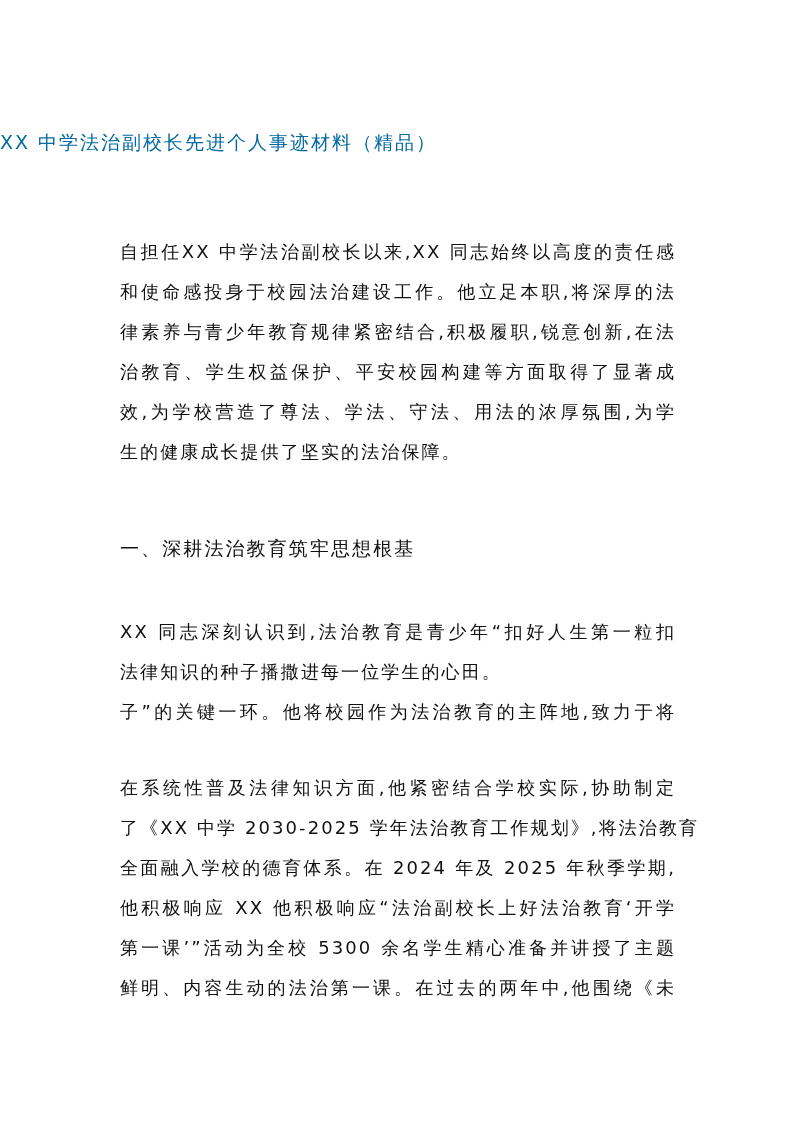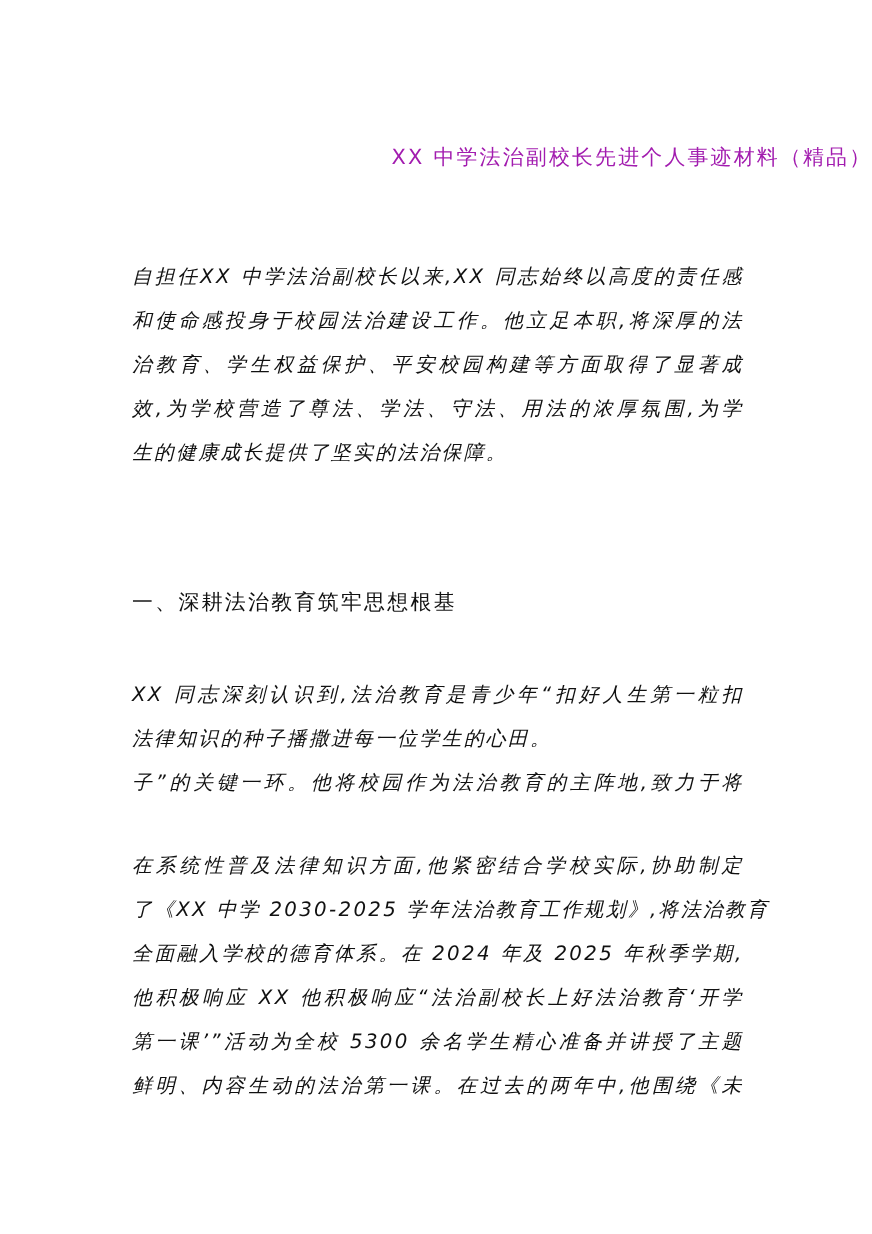--- a/index.html
+++ b/index.html
@@ -1,32 +1,33 @@
 <!DOCTYPE html>
 <html><head>
   <meta charset="utf-8">
   <style>
     html, body { margin: 0; padding: 0; background: #ffffff; }
     body { width: 793px; height: 1122px; position: relative; overflow: hidden; color: #111; font-family: "DejaVu Sans", "Liberation Sans", sans-serif; }
     .page { position: absolute; left: 0; top: 0; width: 793px; height: 1122px; background: #fff; }
-    .title { position: absolute; top: 130px; left: 0; width: 793px; text-align: right; font-size: 19px; letter-spacing: 2px; color: #a21caf; }
+    .title { position: absolute; top: 130px; left: 0; width: 793px; text-align: left; font-size: 19px; letter-spacing: 2px; color: #0369a1; }
     .body-text { position: absolute; left: 120px; width: 556px; font-size: 18px; letter-spacing: 2.1px; }
-    .line { height: 40px; line-height: 40px; white-space: nowrap; text-align: justify; text-align-last: justify; font-style: italic; }
+    .line { height: 40px; line-height: 40px; white-space: nowrap; text-align: justify; text-align-last: justify; }
     .line.last { text-align-last: left; }
     .heading { position: absolute; left: 120px; top: 528px; font-size: 19px; letter-spacing: 2.1px; line-height: 40px; white-space: nowrap; }
   </style>
 </head>
 <body>
 
 <div class="page">
   <div class="title">XX 中学法治副校长先进个人事迹材料（精品）</div>
 
   <div class="body-text" style="top:232px;">
     <div class="line">自担任XX 中学法治副校长以来,XX 同志始终以高度的责任感</div>
     <div class="line">和使命感投身于校园法治建设工作。他立足本职,将深厚的法</div>
+    <div class="line">律素养与青少年教育规律紧密结合,积极履职,锐意创新,在法</div>
     <div class="line">治教育、学生权益保护、平安校园构建等方面取得了显著成</div>
     <div class="line">效,为学校营造了尊法、学法、守法、用法的浓厚氛围,为学</div>
     <div class="line last">生的健康成长提供了坚实的法治保障。</div>
   </div>
 
   <div class="heading">一、深耕法治教育筑牢思想根基</div>
 
   <div class="body-text" style="top:612px;">
     <div class="line">XX 同志深刻认识到,法治教育是青少年“扣好人生第一粒扣</div>
     <div class="line last">法律知识的种子播撒进每一位学生的心田。</div>

